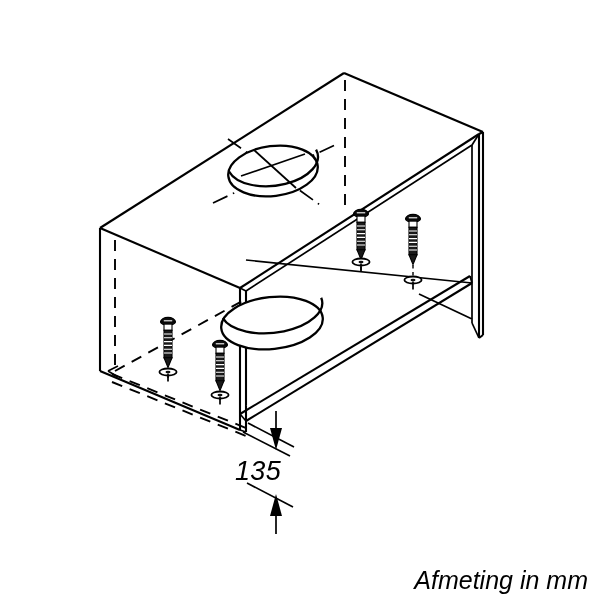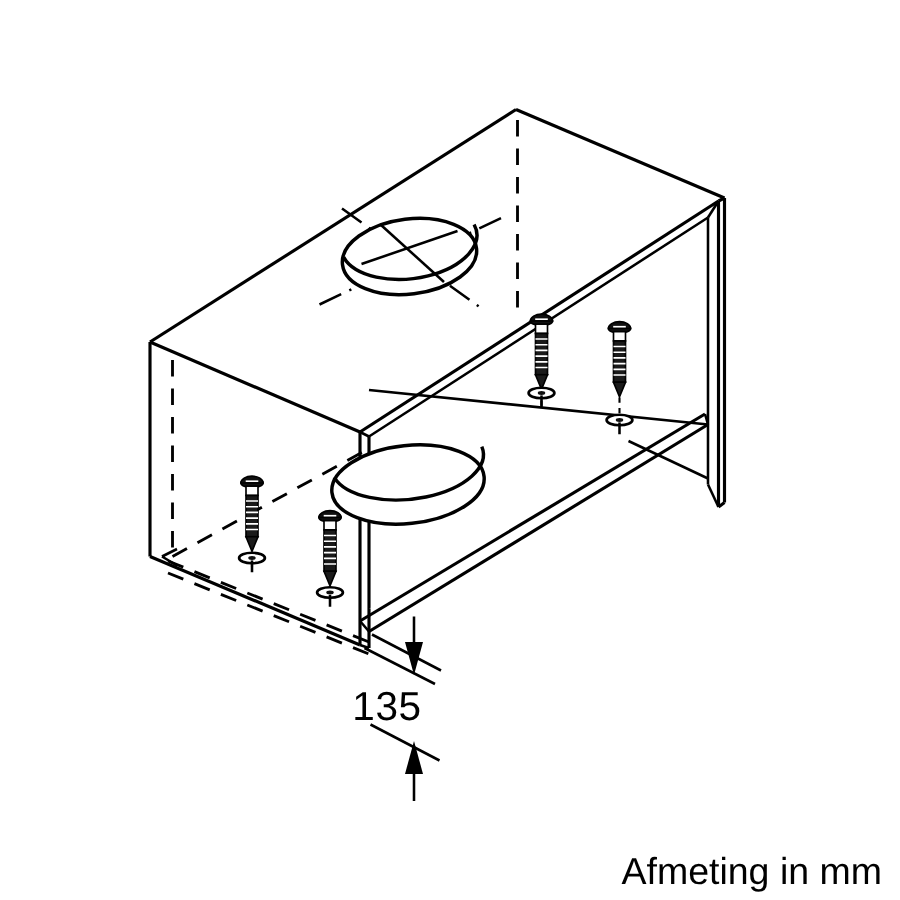--- a/index.html
+++ b/index.html
@@ -13,20 +13,21 @@
     height: 600px;
     font-family: "Liberation Sans", sans-serif;
     color: #000000;
     overflow: hidden;
   }
   #diagram-root {
     position: relative;
     width: 600px;
     height: 600px;
     background: #ffffff;
+    font-style: italic;
   }
   svg#tech-drawing {
     display: block;
     width: 600px;
     height: 600px;
   }
   .solid-edge {
     fill: none;
     stroke: #000000;
     stroke-width: 2.1;

